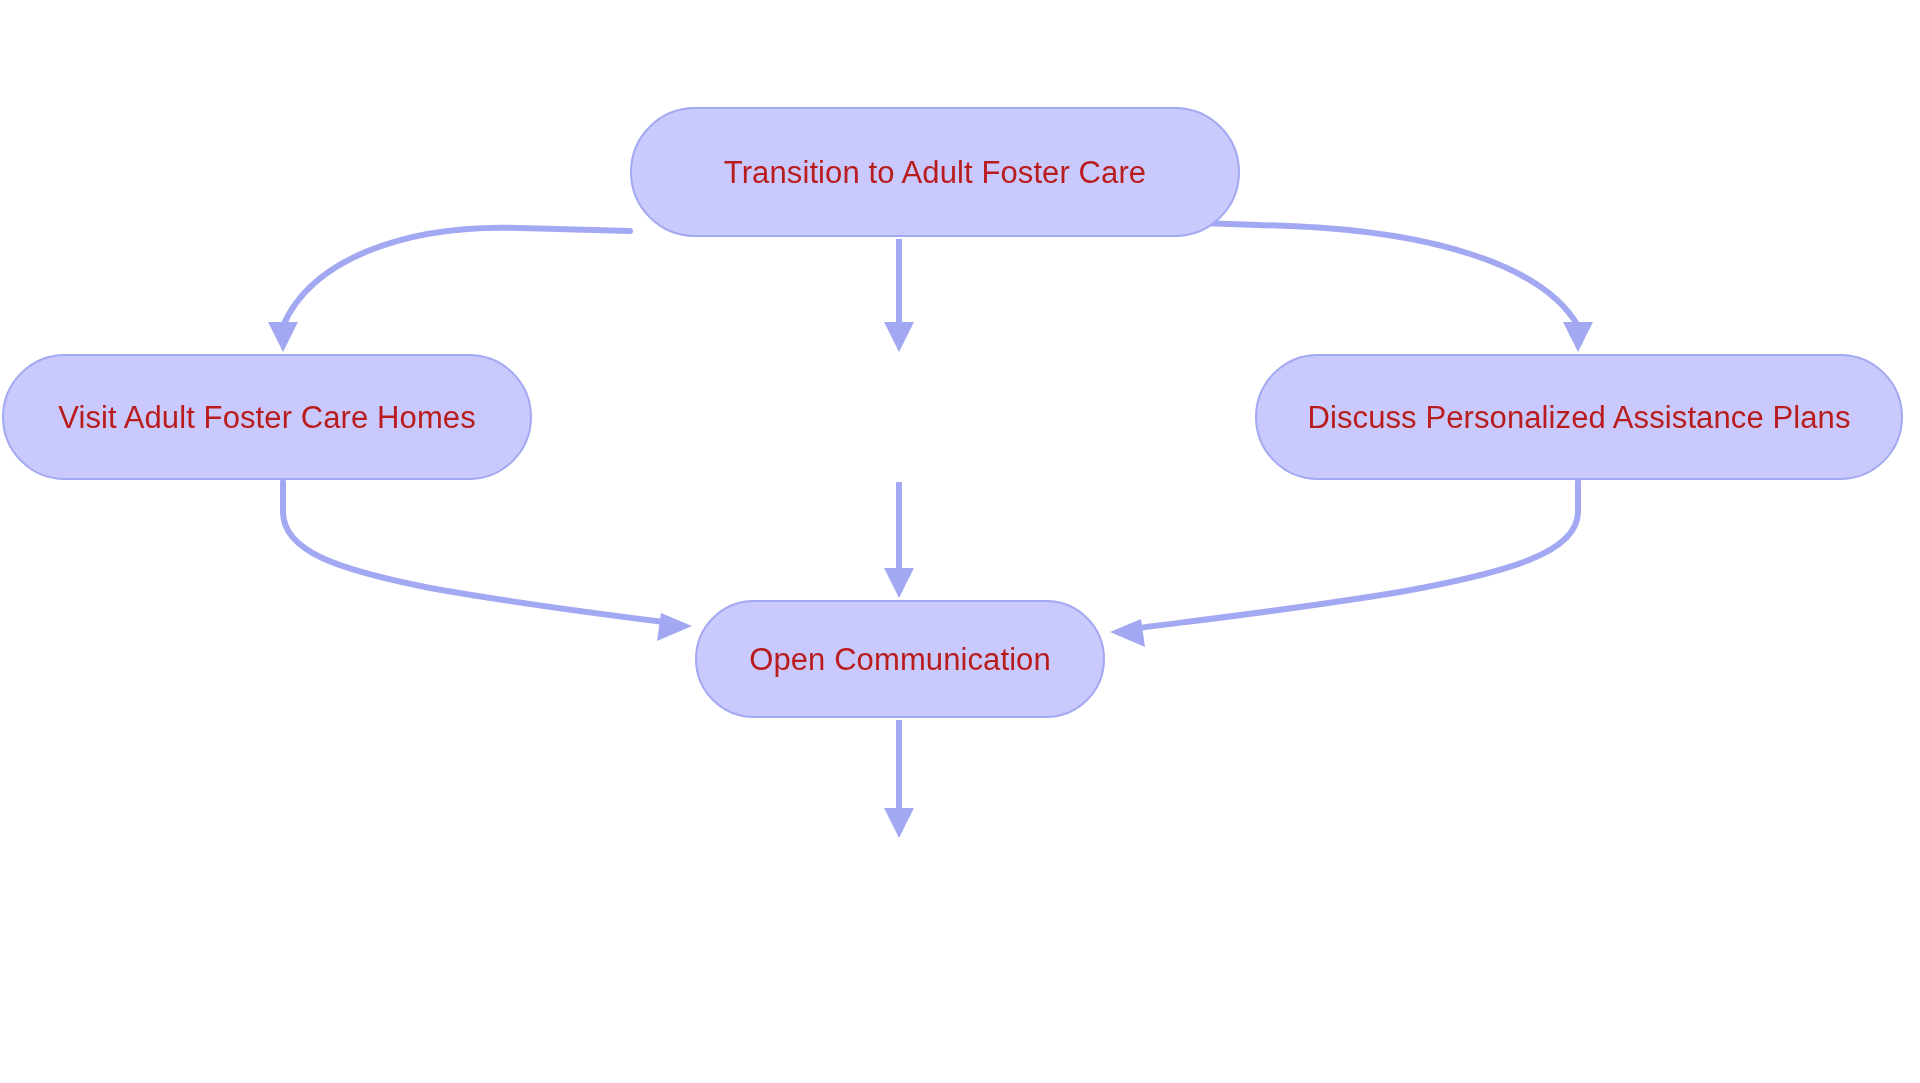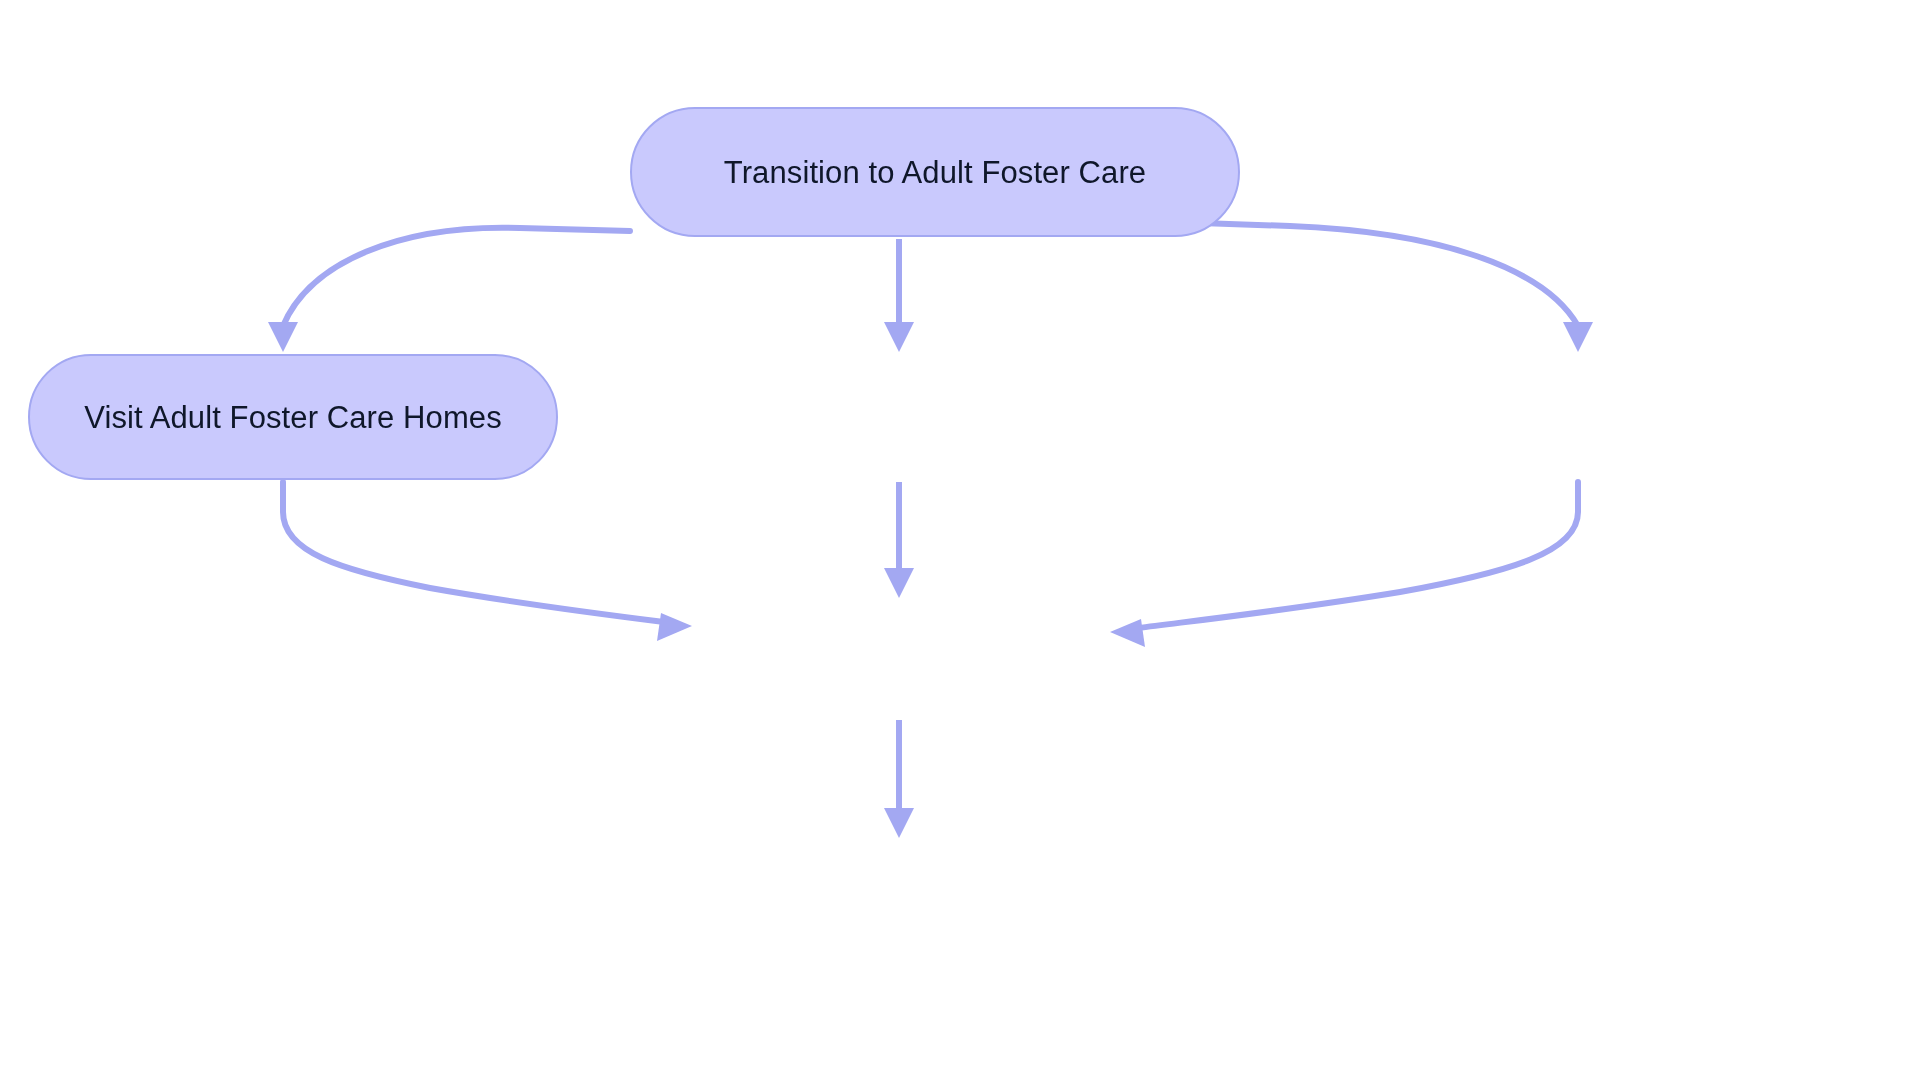--- a/index.html
+++ b/index.html
@@ -29,21 +29,21 @@
   }
   .node {
     position: absolute;
     box-sizing: border-box;
     display: flex;
     align-items: center;
     justify-content: center;
     background: #c9c9fd;
     border: 2px solid #a3a8f2;
     border-radius: 999px;
-    color: #0f172a;
+    color: #b91c1c;
     font-size: 31px;
     font-weight: 400;
     letter-spacing: 0.1px;
     white-space: nowrap;
     text-align: center;
   }
   .node-label {
     display: block;
     line-height: 1;
     padding: 0 14px;
@@ -89,21 +89,27 @@
     <g>
       <path d="M 899 720 L 899 808" fill="none" stroke="#a3a8f2" stroke-width="6" stroke-linecap="butt"></path>
       <polygon points="899,838 884,808 914,808" fill="#a3a8f2"></polygon>
     </g>
   </svg>
 
   <div class="node" style="left:630px; top:107px; width:610px; height:130px;">
     <span class="node-label">Transition to Adult Foster Care</span>
   </div>
 
-  <div class="node" style="left:28px; top:354px; width:530px; height:126px;">
+  <div class="node" style="left:2px; top:354px; width:530px; height:126px;">
     <span class="node-label">Visit Adult Foster Care Homes</span>
   </div>
 
 
+  <div class="node" style="left:1255px; top:354px; width:648px; height:126px;">
+    <span class="node-label">Discuss Personalized Assistance Plans</span>
+  </div>
 
+  <div class="node" style="left:695px; top:600px; width:410px; height:118px;">
+    <span class="node-label">Open Communication</span>
+  </div>
 
 
 </div>
 
 </body></html>

